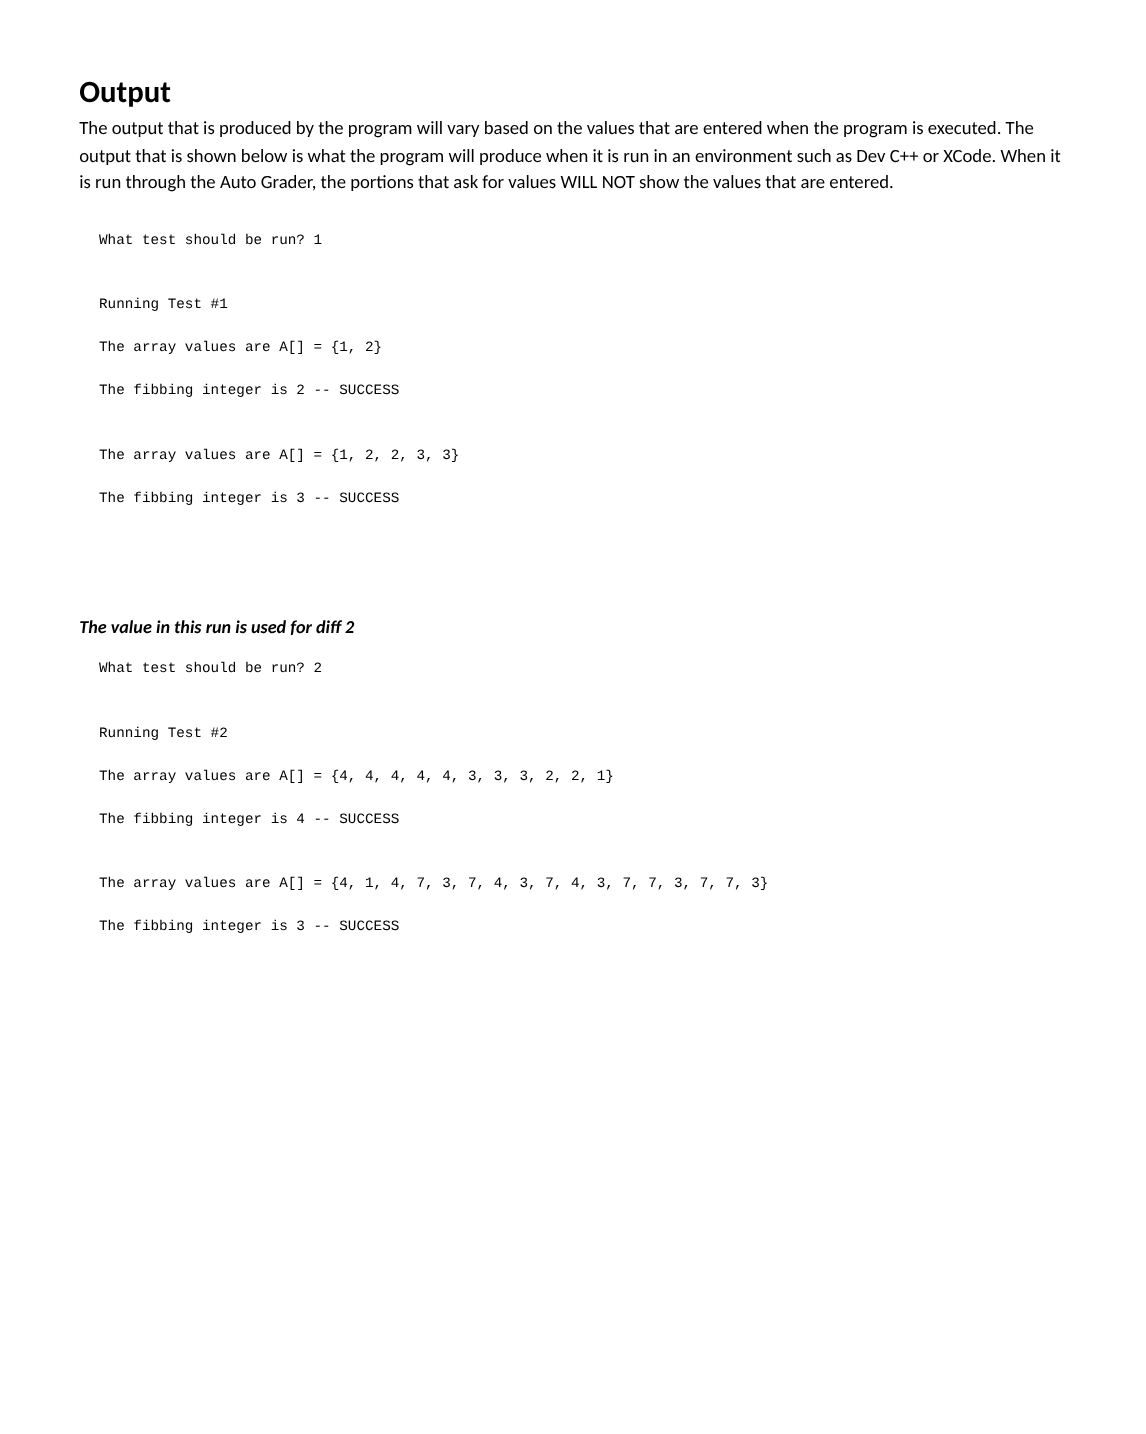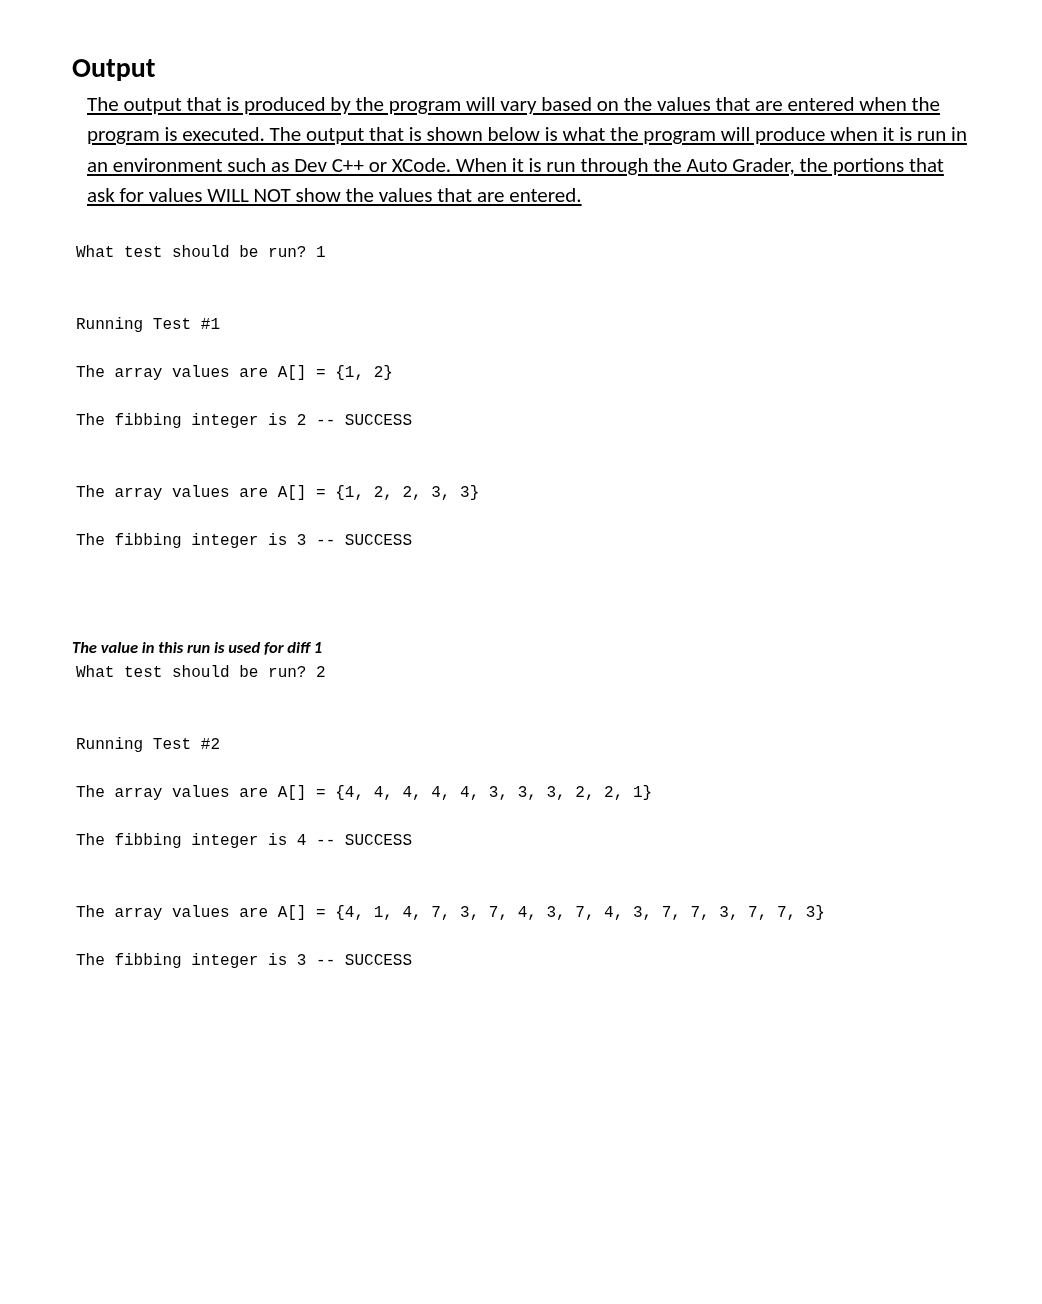--- a/index.html
+++ b/index.html
@@ -5,45 +5,44 @@
     body {
       font-family: Calibri, Arial, sans-serif;
       background: #ffffff;
       color: #000000;
       margin: 0;
       padding: 0;
       width: 1042px;
       min-height: 1304px;
     }
     .page {
-      padding: 50px 72px 72px 72px;
+      padding: 66px 72px 72px 72px;
     }
     .heading {
       font-size: 28px;
       font-weight: bold;
       margin: 0 0 4px 0;
     }
     .intro {
-      font-size: 21px;
+      font-size: 17px;
       line-height: 1.45;
-      margin: 0 0 30px 15px;
-      text-decoration: underline;
+      margin: 0 0 30px 0;
     }
     .run-label {
       font-style: italic;
       font-weight: bold;
       font-size: 16.5px;
       margin: 0 0 2px 0;
     }
     .mono {
       font-family: "Courier New", Courier, monospace;
-      font-size: 16px;
+      font-size: 13px;
       line-height: 1.5;
       white-space: pre-wrap;
-      margin: 4px;
+      margin: 18px;
     }
     .section-gap {
       height: 80px;
     }
   </style>
 </head>
 <body>
 
 <div class="page">
 
@@ -60,21 +59,21 @@
 
 The fibbing integer is 2 -- SUCCESS
 
 
 The array values are A[] = {1, 2, 2, 3, 3}
 
 The fibbing integer is 3 -- SUCCESS</pre>
 
   <div class="section-gap"></div>
 
-  <p class="run-label">The value in this run is used for diff 1</p>
+  <p class="run-label">The value in this run is used for diff 2</p>
   <pre class="mono">What test should be run? 2
 
 
 Running Test #2
 
 The array values are A[] = {4, 4, 4, 4, 4, 3, 3, 3, 2, 2, 1}
 
 The fibbing integer is 4 -- SUCCESS
 
 

